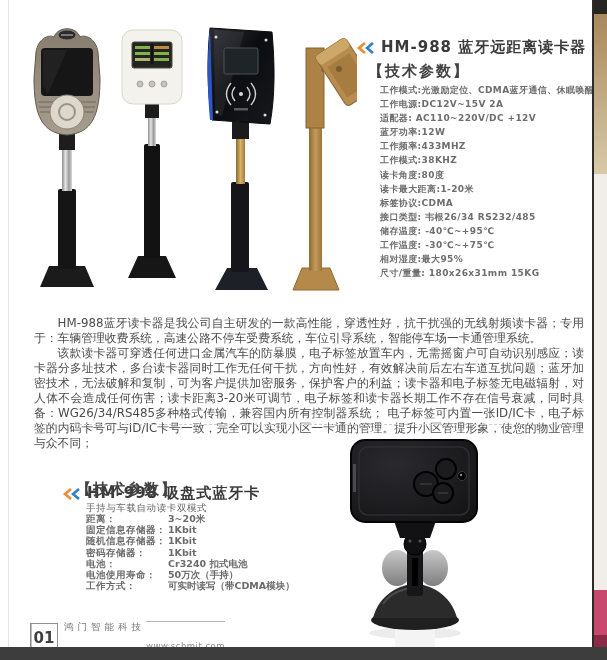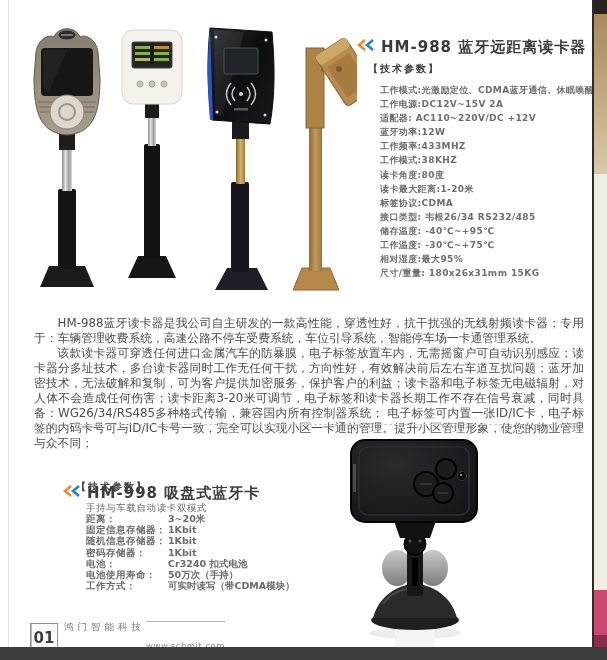--- a/index.html
+++ b/index.html
@@ -14,27 +14,27 @@
   .sliver-seg{position:absolute;left:0;right:0;}
   .seg-dark{top:0;height:14px;background:#28241f;}
   .seg-tan{top:14px;height:160px;background:linear-gradient(180deg,#a8895c,#d8caa8);}
   .seg-paper{top:174px;height:416px;background:#f1eee8;}
   .seg-pink{top:590px;height:45px;background:#c9486d;}
   .seg-darkred{top:635px;height:12px;background:#8c2a4a;}
 
   .product-photos{position:absolute;left:12px;top:6px;}
   .photo-998{position:absolute;left:333px;top:432px;}
 
-  .product-title{position:absolute;display:flex;gap:5px;
+  .product-title{position:absolute;display:flex;align-items:center;gap:5px;
     font-size:15px;font-weight:bold;color:#3b3b3b;letter-spacing:1px;white-space:nowrap;}
   .title-988{left:356px;top:38px;}
   .title-998{left:62px;top:484px;}
   .chevrons{flex:0 0 auto;display:block;}
 
-  .section-header{position:absolute;font-size:10px;font-weight:bold;color:#424242;letter-spacing:2px;white-space:nowrap;}
+  .section-header{position:absolute;font-size:15px;font-weight:bold;color:#424242;letter-spacing:2px;white-space:nowrap;}
   .header-988{left:368px;top:62px;}
   .header-998{left:76px;top:480px;}
 
   .specs988{position:absolute;left:380px;top:83px;width:215px;margin:0;padding:0;list-style:none;
     font-size:9px;line-height:14.1px;color:#6b6b6b;letter-spacing:0.4px;white-space:nowrap;}
   .specs988 li{font-weight:bold;color:#6e6e6e;}
 
   .description{position:absolute;left:34px;top:316px;width:550px;
     font-size:11.8px;line-height:15px;color:#4c4c4c;text-align:justify;}
   .description p{margin:0;text-indent:2em;}

